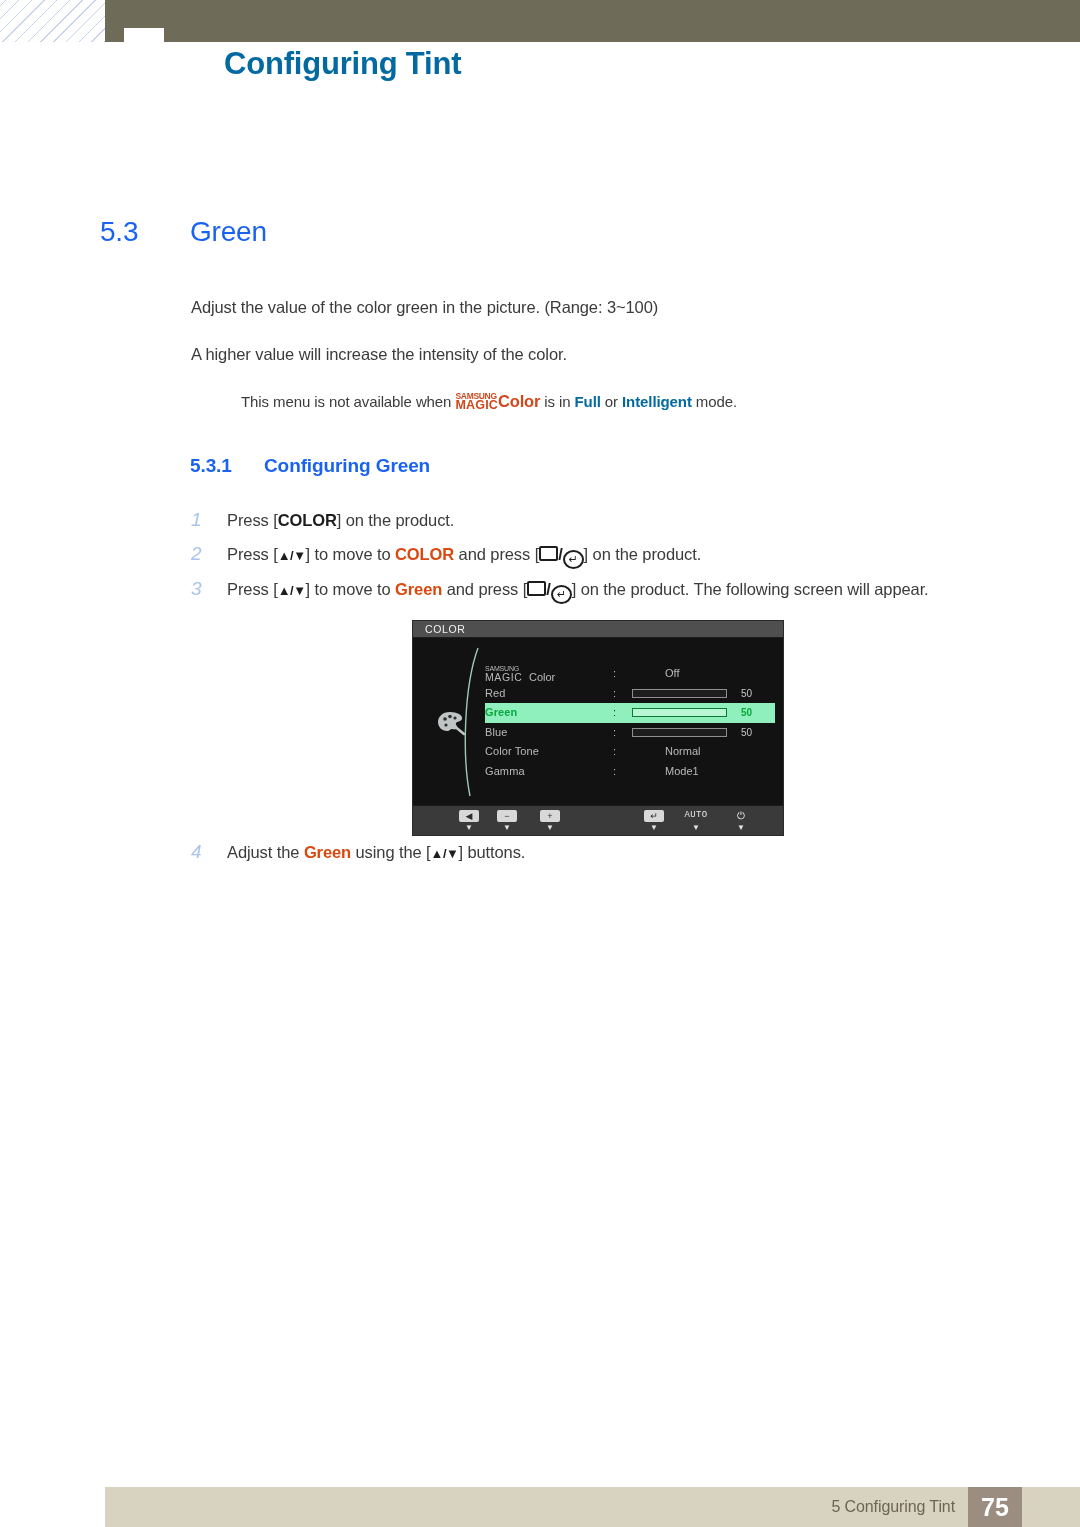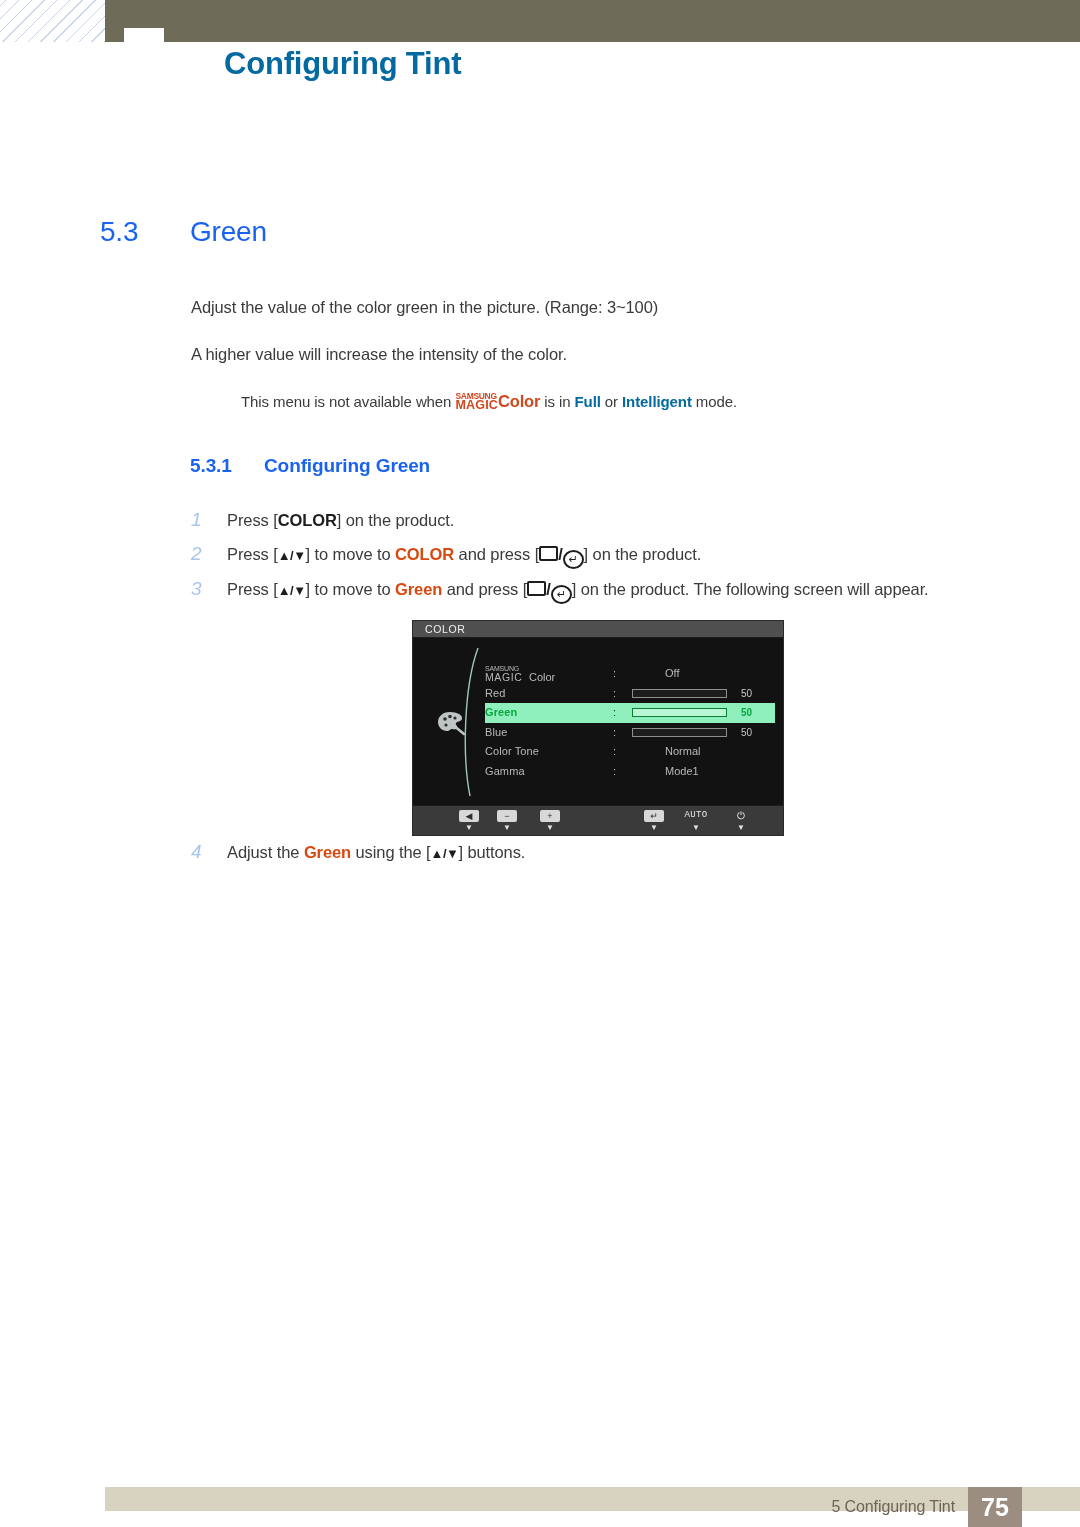--- a/index.html
+++ b/index.html
@@ -360,21 +360,21 @@
     letter-spacing: 0.4px;
     font-family: Liberation Mono, monospace;
   }
 
   
   .footer {
     position: absolute;
     left: 105px;
     top: 1487px;
     width: 975px;
-    height: 24px;
+    height: 40px;
     background: #d8d3c0;
   }
   .footer-text {
     position: absolute;
     right: 125px;
     top: 11px;
     font-size: 16px;
     color: #6e6456;
     letter-spacing: -0.1px;
   }

